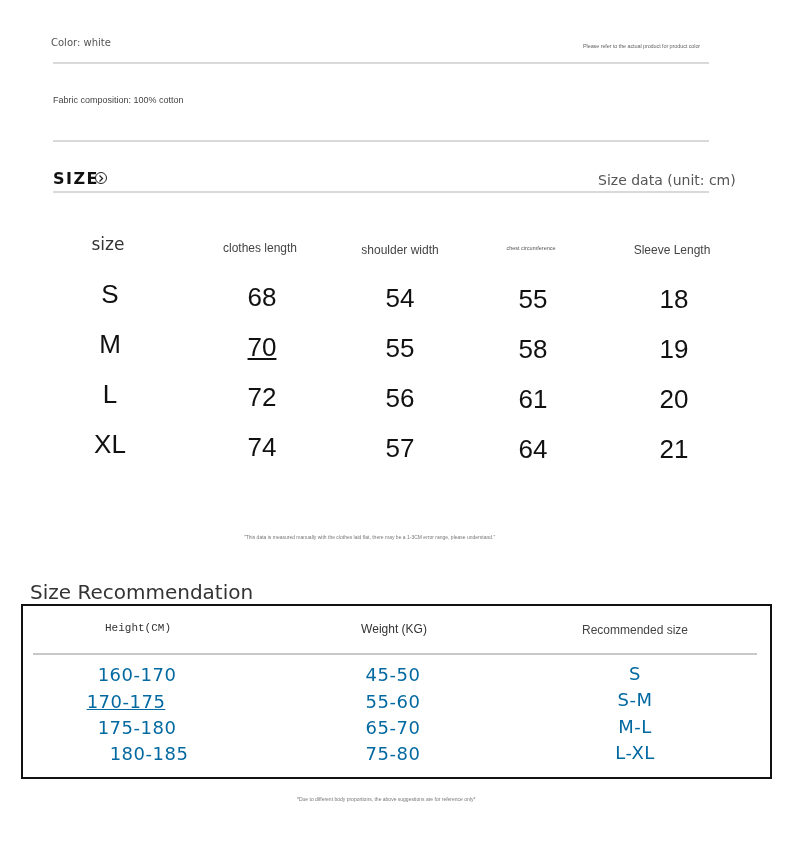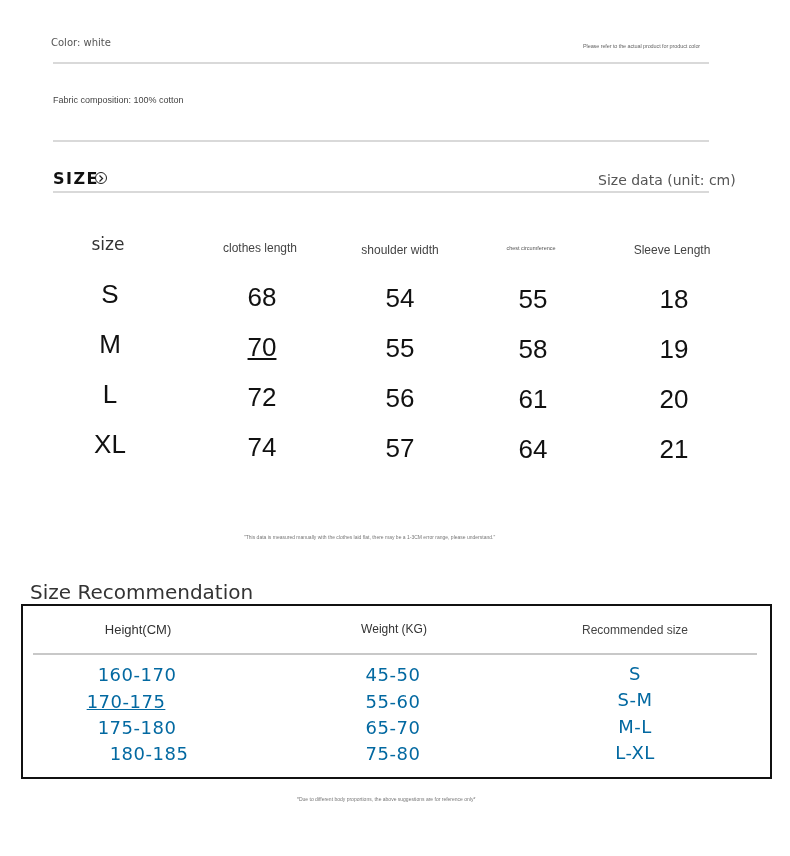--- a/index.html
+++ b/index.html
@@ -20,21 +20,21 @@
     #h-size { font-size: 17px; color: #333; font-family: "DejaVu Sans", sans-serif; }
     #h-chest { font-size: 5.5px; color: #555; }
 
     .cell { position: absolute; font-size: 26px; color: #111; transform: translateX(-50%); font-family: "Liberation Sans Narrow", "Liberation Sans", sans-serif; font-stretch: condensed; }
 
     #disclaimer { left: 244px; top: 534px; font-size: 5px; color: #777; white-space: nowrap; }
 
     #rec-title { left: 30px; top: 580px; font-size: 20px; color: #333; font-family: "DejaVu Sans", sans-serif; }
     #rec-box { left: 21px; top: 604px; width: 751px; height: 175px; border: 2px solid #111; box-sizing: border-box; }
     .rec-head { position: absolute; transform: translateX(-50%); white-space: nowrap; color: #333; }
-    #rh-height { font-size: 13px; }
+    #rh-height { font-size: 11px; font-family: Liberation Mono, monospace; }
     #rh-weight { font-size: 12px; }
     #rh-rec { font-size: 12px; color: #444; }
     #rec-line { left: 33px; top: 653px; width: 724px; height: 2px; background: #c8c8c8; }
     .rec-cell { position: absolute; transform: translateX(-50%); font-size: 18px; color: #0369a1; white-space: nowrap; font-family: "DejaVu Sans", sans-serif; letter-spacing: 0.5px; }
 
     #rec-note { left: 297px; top: 796px; font-size: 5px; color: #777; white-space: nowrap; }
   </style>
 </head>
 <body>
 

